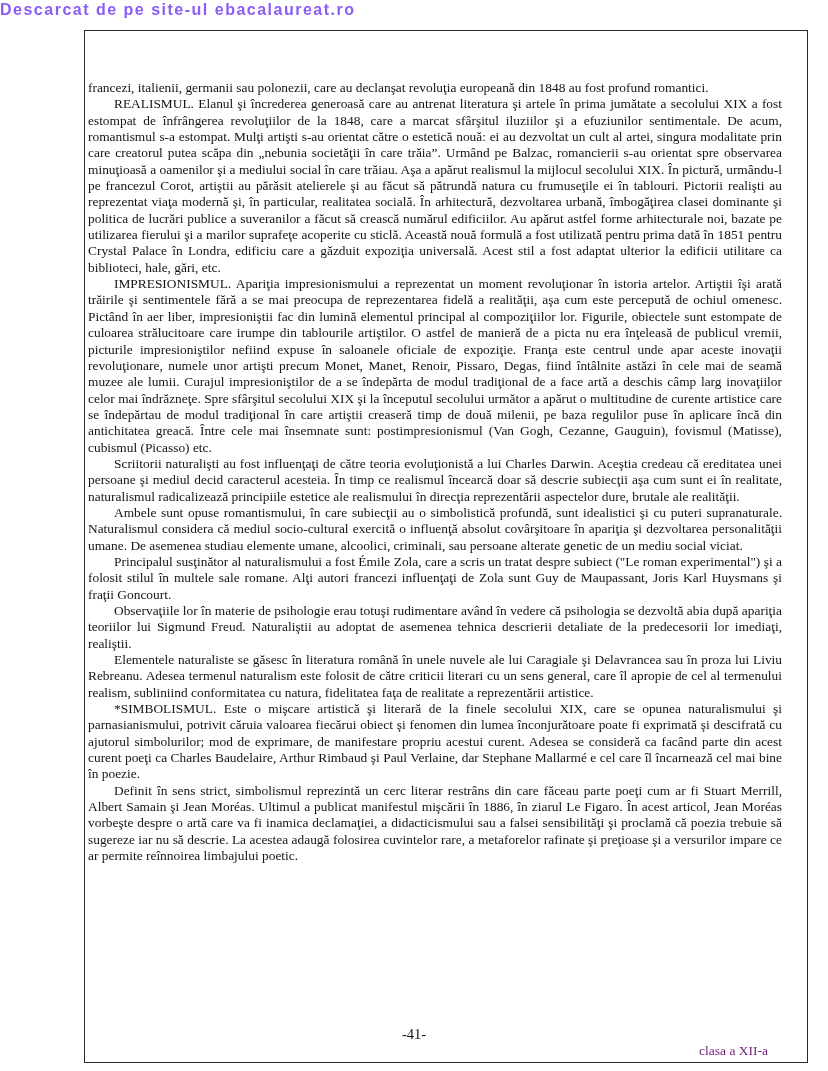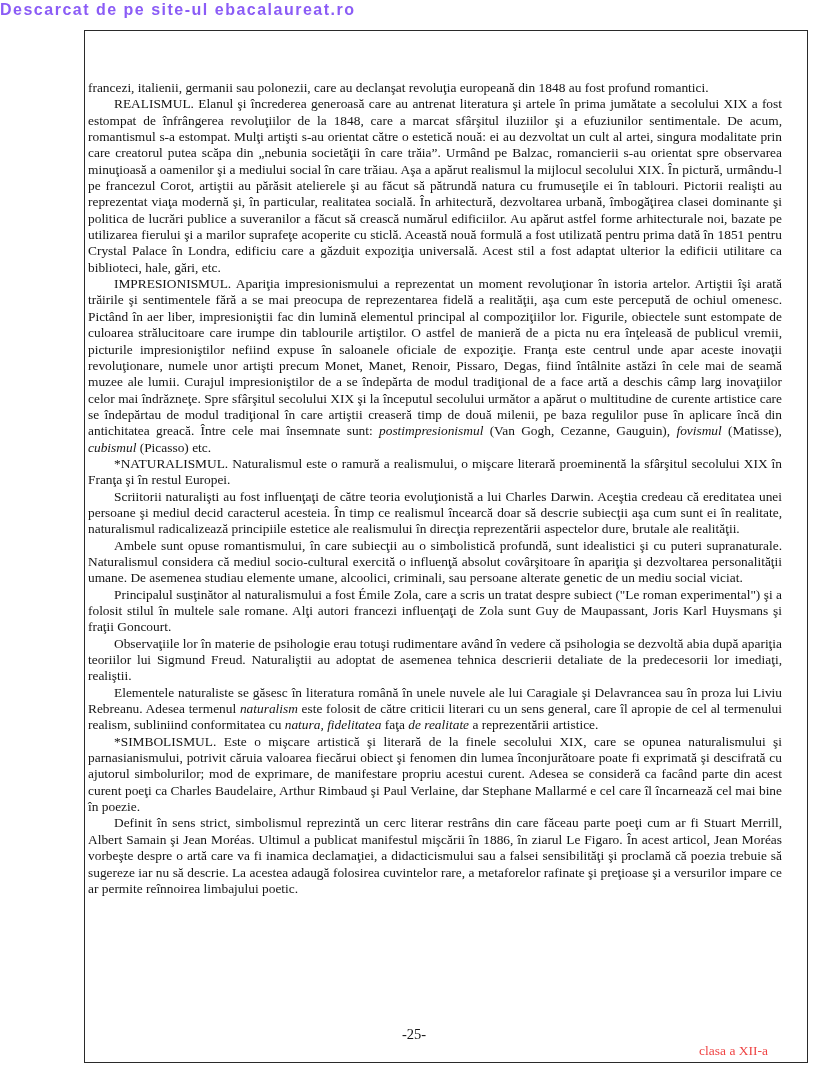--- a/index.html
+++ b/index.html
@@ -44,54 +44,53 @@
     width: 694px;
     font-size: 13.4px;
     line-height: 16.35px;
     text-align: justify;
     color: #141414;
     margin-top: 20px;
   }
   .para { margin: 0; }
   .para.indent { text-indent: 26px; }
   .b { font-weight: normal; }
-  .i { font-style: italic; }
+  .i { }
   .footer-page-number {
     position: absolute;
     left: 0;
     right: 0;
     top: 1026px;
     text-align: center;
     font-size: 14.5px;
     color: #141414;
   }
   .footer-class-label {
     position: absolute;
     right: 60px;
     top: 1043px;
     font-size: 13.5px;
-    color: #ef4444;
+    color: #701a75;
   }
 </style>
 </head>
 <body>
 
 <div class="site-credit">Descarcat de pe site-ul ebacalaureat.ro</div>
 
 <div class="page-border"></div>
 
 <div class="content">
     <p class="para"><span class="">francezi, italienii, germanii sau polonezii, care au declanşat revoluţia europeană din 1848 au fost profund romantici.</span></p>
     <p class="para indent"><span class="b">REALISMUL.</span><span class=""> Elanul şi încrederea generoasă care au antrenat literatura şi artele în prima jumătate a secolului XIX a fost estompat de înfrângerea revoluţiilor de la 1848, care a marcat sfârşitul iluziilor şi a efuziunilor sentimentale. De acum, romantismul s-a estompat. Mulţi artişti s-au orientat către o estetică nouă: ei au dezvoltat un cult al artei, singura modalitate prin care creatorul putea scăpa din „nebunia societăţii în care trăia”. Urmând pe Balzac, romancierii s-au orientat spre observarea minuţioasă a oamenilor şi a mediului social în care trăiau. Aşa a apărut realismul la mijlocul secolului XIX. În pictură, urmându-l pe francezul Corot, artiştii au părăsit atelierele şi au făcut să pătrundă natura cu frumuseţile ei în tablouri. Pictorii realişti au reprezentat viaţa modernă şi, în particular, realitatea socială. În arhitectură, dezvoltarea urbană, îmbogăţirea clasei dominante şi politica de lucrări publice a suveranilor a făcut să crească numărul edificiilor. Au apărut astfel forme arhitecturale noi, bazate pe utilizarea fierului şi a marilor suprafeţe acoperite cu sticlă. Această nouă formulă a fost utilizată pentru prima dată în 1851 pentru Crystal Palace în Londra, edificiu care a găzduit expoziţia universală. Acest stil a fost adaptat ulterior la edificii utilitare ca biblioteci, hale, gări, etc.</span></p>
     <p class="para indent"><span class="b">IMPRESIONISMUL.</span><span class=""> Apariţia impresionismului a reprezentat un moment revoluţionar în istoria artelor. Artiştii îşi arată trăirile şi sentimentele fără a se mai preocupa de reprezentarea fidelă a realităţii, aşa cum este percepută de ochiul omenesc. Pictând în aer liber, impresioniştii fac din lumină elementul principal al compoziţiilor lor. Figurile, obiectele sunt estompate de culoarea strălucitoare care irumpe din tablourile artiştilor. O astfel de manieră de a picta nu era înţeleasă de publicul vremii, picturile impresioniştilor nefiind expuse în saloanele oficiale de expoziţie. Franţa este centrul unde apar aceste inovaţii revoluţionare, numele unor artişti precum Monet, Manet, Renoir, Pissaro, Degas, fiind întâlnite astăzi în cele mai de seamă muzee ale lumii. Curajul impresioniştilor de a se îndepărta de modul tradiţional de a face artă a deschis câmp larg inovaţiilor celor mai îndrăzneţe. Spre sfârşitul secolului XIX şi la începutul secolului următor a apărut o multitudine de curente artistice care se îndepărtau de modul tradiţional în care artiştii creaseră timp de două milenii, pe baza regulilor puse în aplicare încă din antichitatea greacă. Între cele mai însemnate sunt: </span><span class="i">postimpresionismul</span><span class=""> (Van Gogh, Cezanne, Gauguin), </span><span class="i">fovismul</span><span class=""> (Matisse), </span><span class="i">cubismul</span><span class=""> (Picasso) etc.</span></p>
-    <p class="para indent"><span class="b">*NATURALISMUL.</span><span class=""> Naturalismul este o ramură a realismului, o mişcare literară proeminentă la sfârşitul secolului XIX în Franţa şi în restul Europei.</span></p>
     <p class="para indent"><span class="">Scriitorii naturalişti au fost influenţaţi de către teoria evoluţionistă a lui Charles Darwin. Aceştia credeau că ereditatea unei persoane şi mediul decid caracterul acesteia. În timp ce realismul încearcă doar să descrie subiecţii aşa cum sunt ei în realitate, naturalismul radicalizează principiile estetice ale realismului în direcţia reprezentării aspectelor dure, brutale ale realităţii.</span></p>
     <p class="para indent"><span class="">Ambele sunt opuse romantismului, în care subiecţii au o simbolistică profundă, sunt idealistici şi cu puteri supranaturale. Naturalismul considera că mediul socio-cultural exercită o influenţă absolut covârşitoare în apariţia şi dezvoltarea personalităţii umane. De asemenea studiau elemente umane, alcoolici, criminali, sau persoane alterate genetic de un mediu social viciat.</span></p>
     <p class="para indent"><span class="">Principalul susţinător al naturalismului a fost Émile Zola, care a scris un tratat despre subiect ("Le roman experimental") şi a folosit stilul în multele sale romane. Alţi autori francezi influenţaţi de Zola sunt Guy de Maupassant, Joris Karl Huysmans şi fraţii Goncourt.</span></p>
     <p class="para indent"><span class="">Observaţiile lor în materie de psihologie erau totuşi rudimentare având în vedere că psihologia se dezvoltă abia după apariţia teoriilor lui Sigmund Freud. Naturaliştii au adoptat de asemenea tehnica descrierii detaliate de la predecesorii lor imediaţi, realiştii.</span></p>
     <p class="para indent"><span class="">Elementele naturaliste se găsesc în literatura română în unele nuvele ale lui Caragiale şi Delavrancea sau în proza lui Liviu Rebreanu. Adesea termenul </span><span class="i">naturalism</span><span class=""> este folosit de către criticii literari cu un sens general, care îl apropie de cel al termenului realism, subliniind conformitatea cu </span><span class="i">natura, fidelitatea</span><span class=""> faţa </span><span class="i">de realitate</span><span class=""> a reprezentării artistice.</span></p>
     <p class="para indent"><span class="b">*SIMBOLISMUL.</span><span class=""> Este o mişcare artistică şi literară de la finele secolului XIX, care se opunea naturalismului şi parnasianismului, potrivit căruia valoarea fiecărui obiect şi fenomen din lumea înconjurătoare poate fi exprimată şi descifrată cu ajutorul simbolurilor; mod de exprimare, de manifestare propriu acestui curent. Adesea se consideră ca facând parte din acest curent poeţi ca Charles Baudelaire, Arthur Rimbaud şi Paul Verlaine, dar Stephane Mallarmé e cel care îl încarnează cel mai bine în poezie.</span></p>
     <p class="para indent"><span class="">Definit în sens strict, simbolismul reprezintă un cerc literar restrâns din care făceau parte poeţi cum ar fi Stuart Merrill, Albert Samain şi Jean Moréas. Ultimul a publicat manifestul mişcării în 1886, în ziarul Le Figaro. În acest articol, Jean Moréas vorbeşte despre o artă care va fi inamica declamaţiei, a didacticismului sau a falsei sensibilităţi şi proclamă că poezia trebuie să sugereze iar nu să descrie. La acestea adaugă folosirea cuvintelor rare, a metaforelor rafinate şi preţioase şi a versurilor impare ce ar permite reînnoirea limbajului poetic.</span></p>
   </div>
 
-<div class="footer-page-number">-25-</div>
+<div class="footer-page-number">-41-</div>
 
 <div class="footer-class-label">clasa a XII-a</div>
 
 </body></html>

